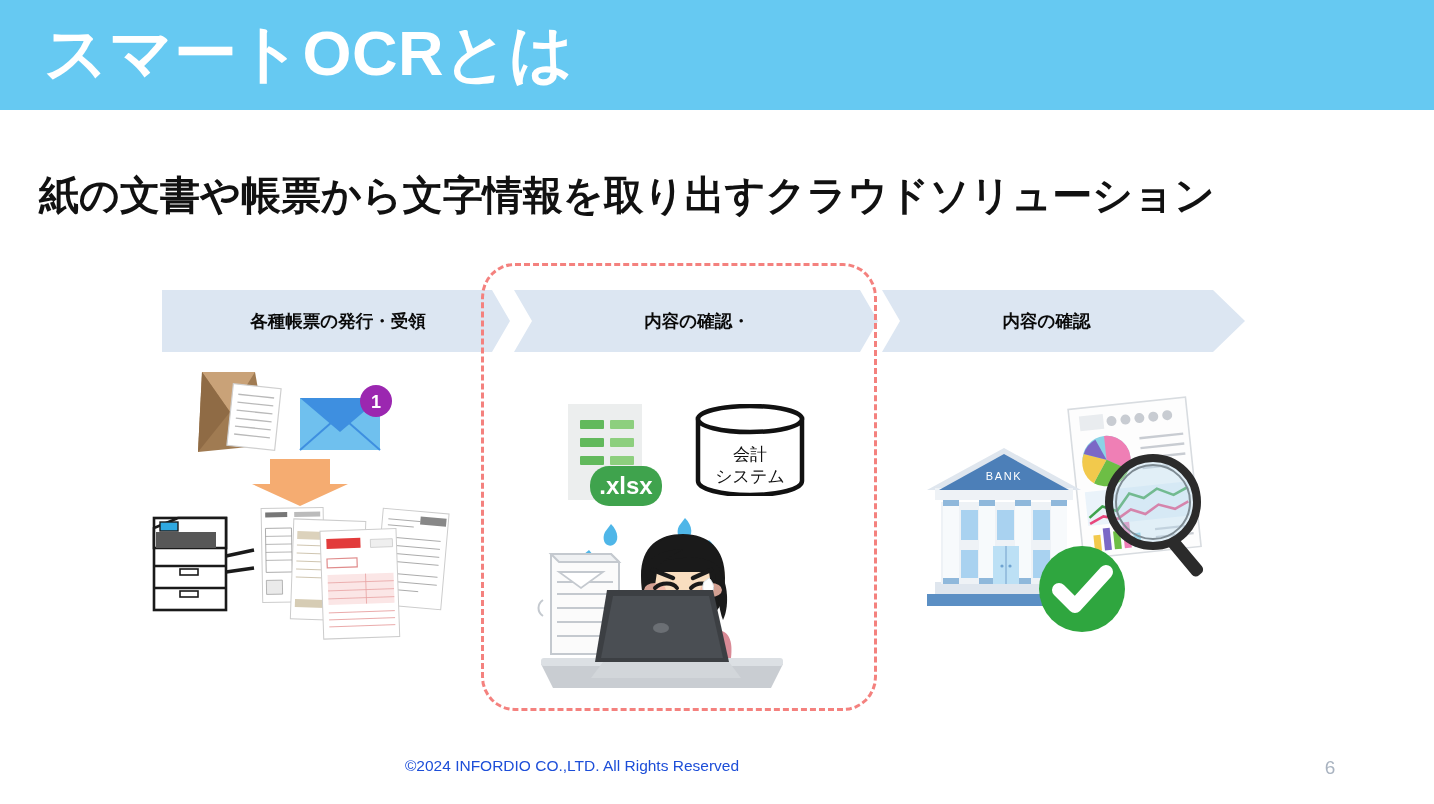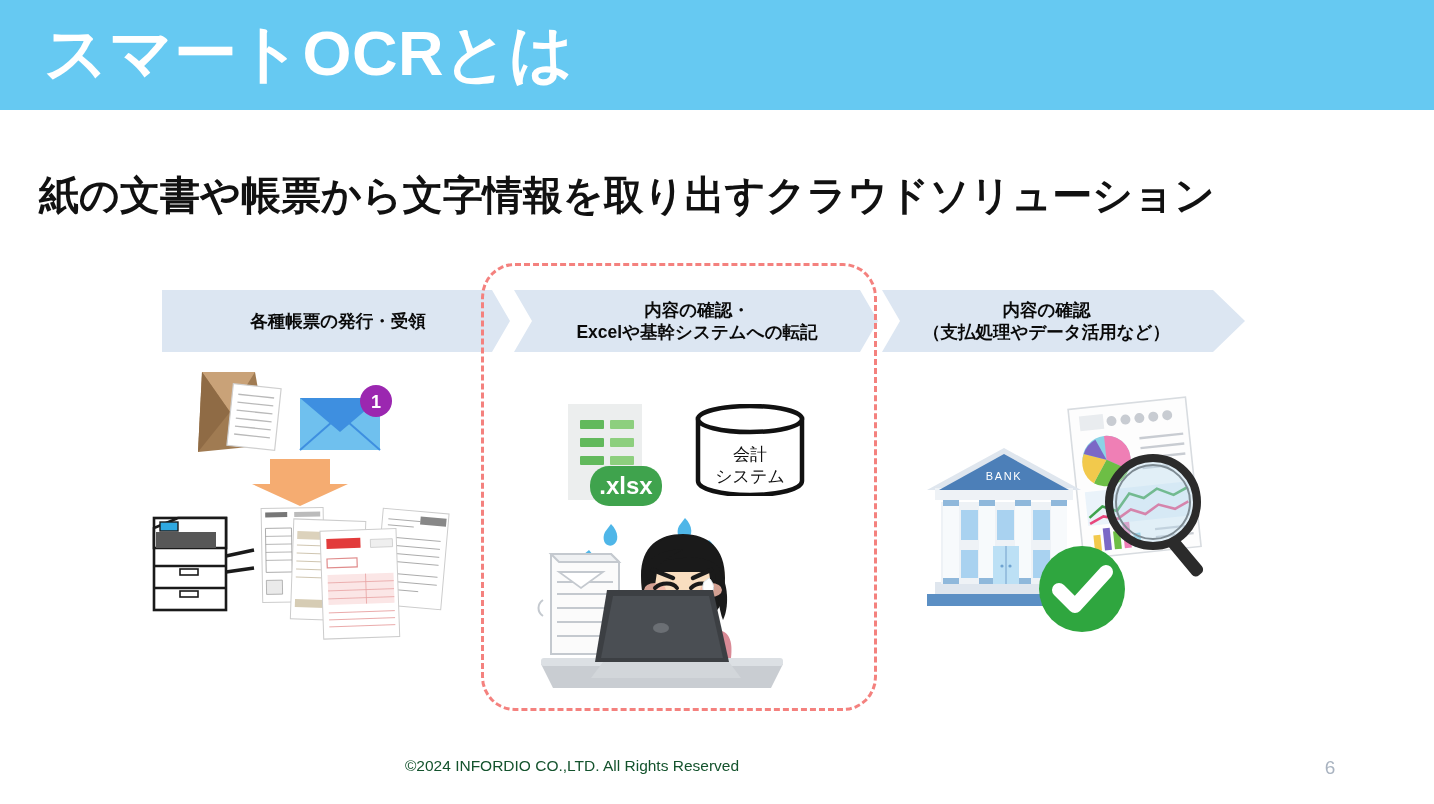--- a/index.html
+++ b/index.html
@@ -92,21 +92,21 @@
     background: transparent;
   }
 
   
   #footer-copyright {
     position: absolute;
     left: 0;
     top: 757px;
     width: 1144px;
     text-align: center;
-    color: #14532d;
+    color: #1d4ed8;
     font-size: 15.5px;
   }
   #page-number {
     position: absolute;
     left: 1310px;
     top: 757px;
     width: 40px;
     text-align: center;
     color: #a9b3c0;
     font-size: 19px;
@@ -159,28 +159,26 @@
 
   <div class="chev" style="left:0px; width:352px;">
     <div class="chev-label">
       <span>各種帳票の発行・受領</span>
     </div>
   </div>
 
   <div class="chev" style="left:352px; width:366px;">
     <div class="chev-label">
       <span>内容の確認・</span><br>
-      <span>Excelや基幹システムへの転記</span>
     </div>
   </div>
 
   <div class="chev" style="left:718px; width:365px; clip-path: polygon(0 0, 333px 0, 365px 50%, 333px 100%, 0 100%);">
     <div class="chev-label" style="width:333px;">
       <span>内容の確認</span><br>
-      <span>（支払処理やデータ活用など）</span>
     </div>
   </div>
 
   <svg style="position:absolute; left:330px; top:0; width:40px; height:62px;" viewBox="0 0 40 62">
     <path d="M0,0 L22,0 L40,31 L22,62 L0,62 L18,31 Z" fill="#ffffff"></path>
   </svg>
   <svg style="position:absolute; left:698px; top:0; width:40px; height:62px;" viewBox="0 0 40 62">
     <path d="M0,0 L22,0 L40,31 L22,62 L0,62 L18,31 Z" fill="#ffffff"></path>
   </svg>
 </div>

